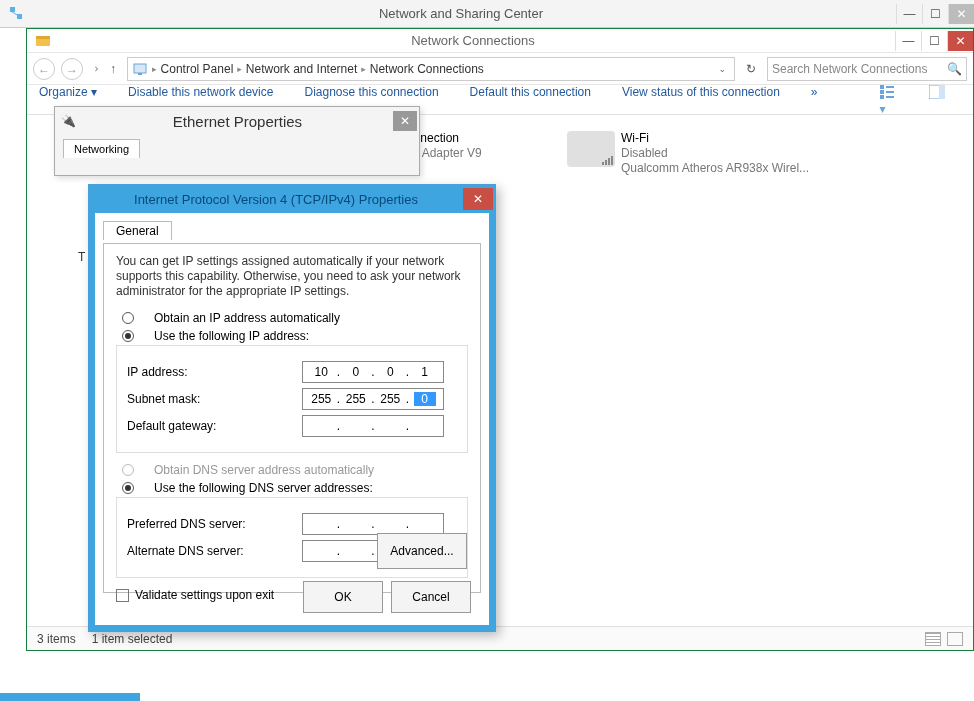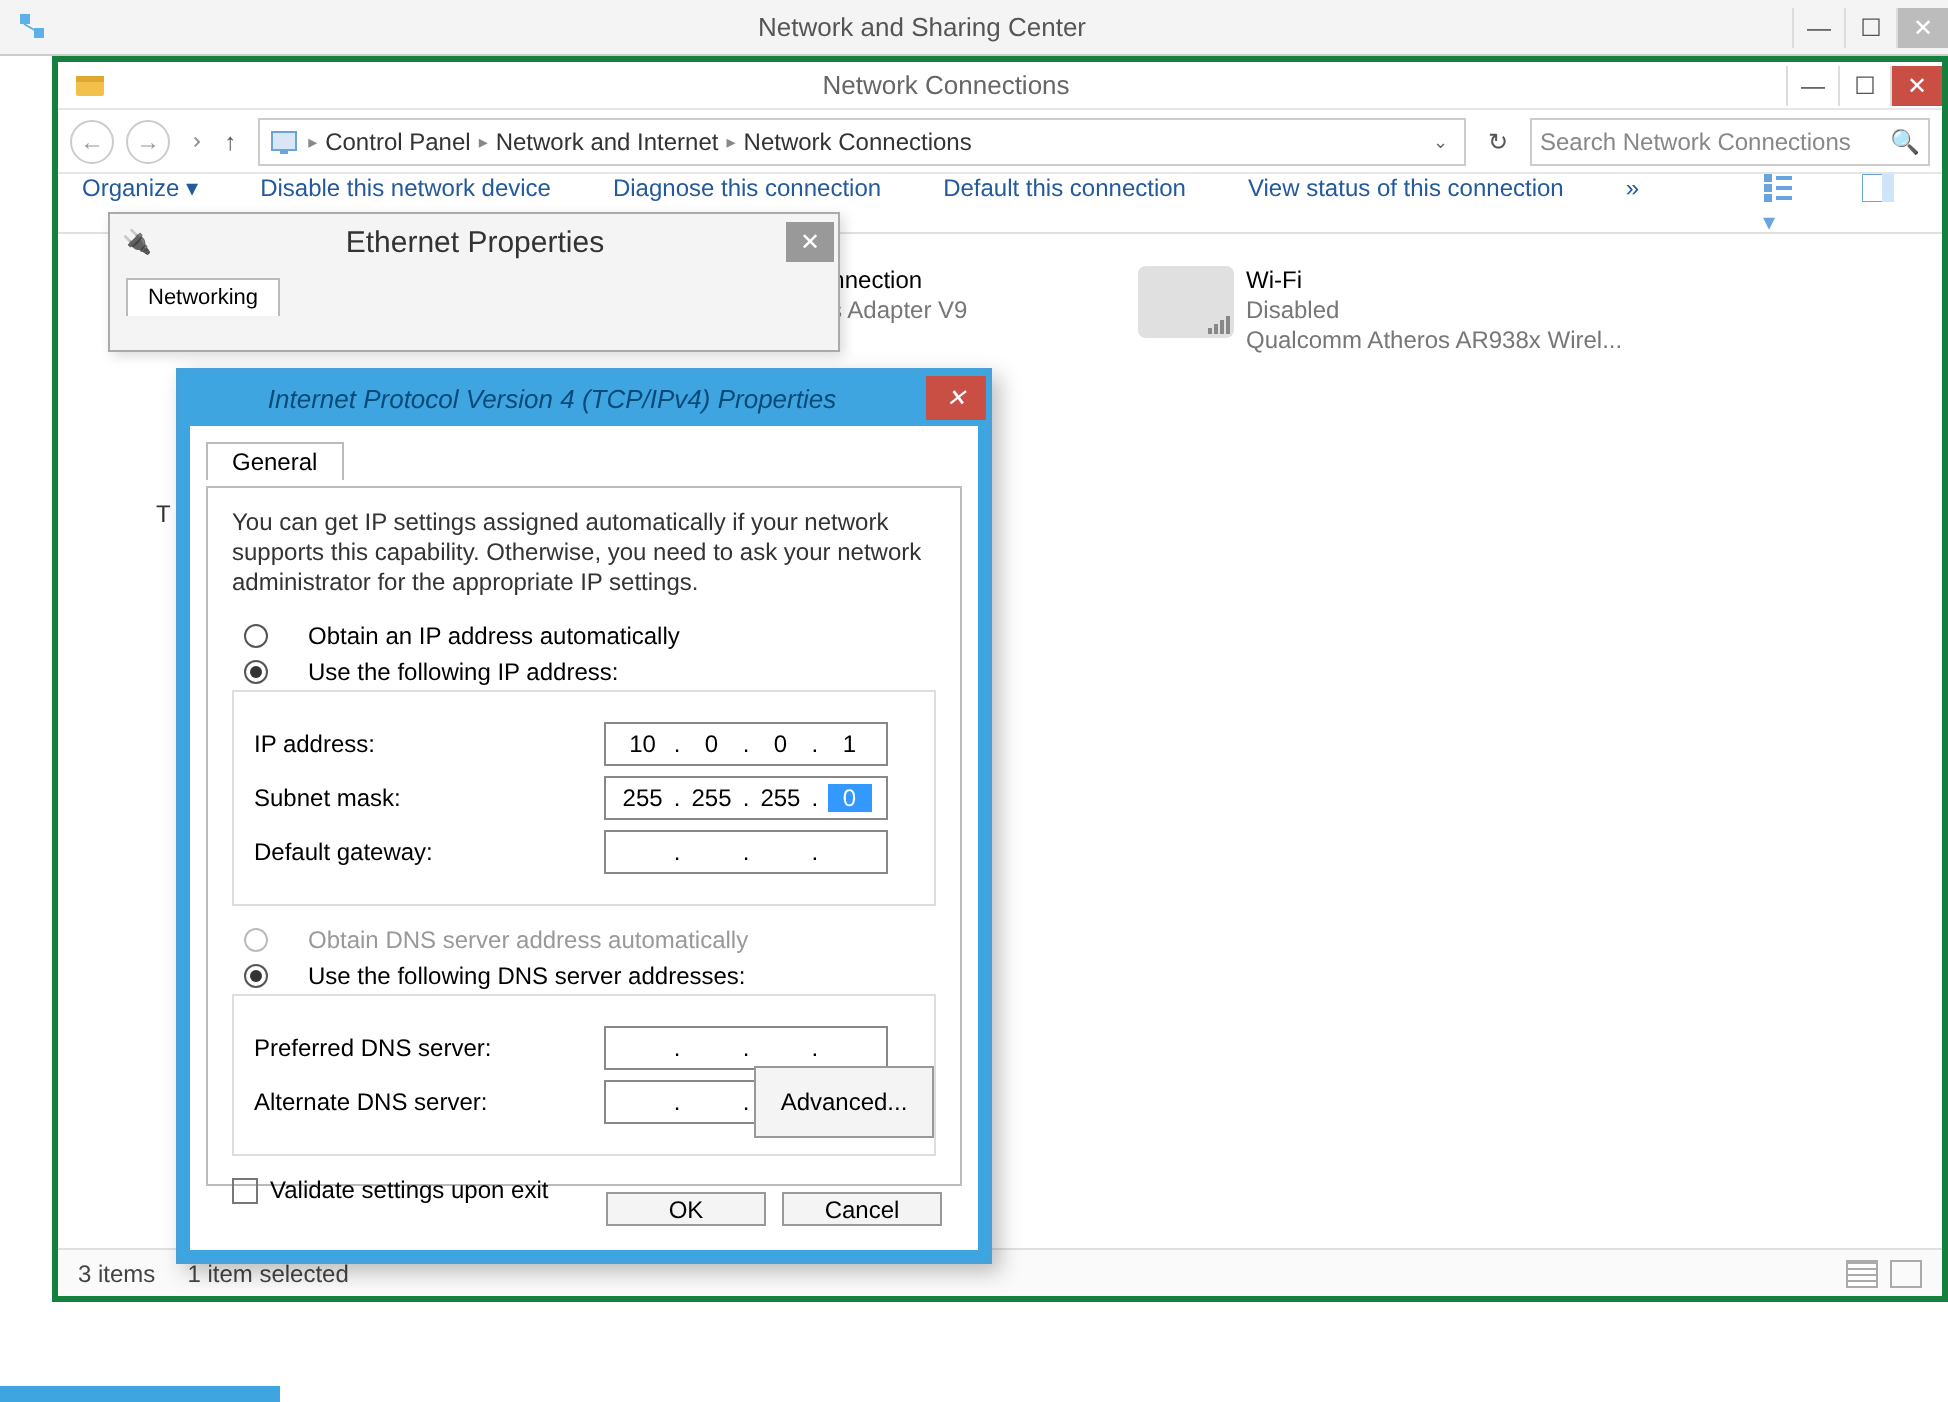--- a/index.html
+++ b/index.html
@@ -8,21 +8,21 @@
 
 .outer-win { position: absolute; top: 0; left: 0; width: 974px; height: 701px; border-radius: 25px; }
 .titlebar1 { height: 28px; background: #f4f4f4; display: flex; align-items: center; border-bottom: 1px solid #ccc; }
 .titlebar1 .icon { width: 18px; height: 18px; margin-left: 8px; }
 .titlebar1 .title { flex: 1; text-align: center; color: #555; font-size: 13px; }
 .winbtns { display: flex; }
 .winbtn { width: 26px; height: 20px; display: flex; align-items: center; justify-content: center; color: #555; border-left: 1px solid #ddd; cursor: pointer; }
 .winbtn.close1 { background: #bcbcbc; color: #fff; }
 
 
-.inner-win { position: absolute; top: 28px; left: 26px; width: 948px; height: 623px; border: 3px solid #15803d; background: #fff; }
+.inner-win { position: absolute; top: 28px; left: 26px; width: 948px; height: 623px; border: 1px solid #15803d; background: #fff; }
 .inner-titlebar { height: 24px; background: #fff; display: flex; align-items: center; border-bottom: 1px solid #e6e6e6; }
 .inner-titlebar .icon { width: 16px; height: 16px; margin-left: 8px; }
 .inner-titlebar .title { flex: 1; text-align: center; color: #666; font-size: 13px; }
 .winbtn.close2 { background: #c94f44; color: #fff; }
 
 .navbar { height: 32px; display: flex; align-items: center; padding: 0 6px; gap: 6px; border-bottom: 1px solid #e6e6e6; }
 .navcircle { width: 22px; height: 22px; border: 1px solid #ccc; border-radius: 50%; display: flex; align-items: center; justify-content: center; color: #999; cursor: pointer; }
 .navarrow { color: #999; transform: rotate(-90deg); }
 .uparrow { color: #555; width: 16px; text-align: center; cursor: pointer; }
 .breadcrumb { flex: 1; height: 24px; border: 1px solid #ccc; display: flex; align-items: center; padding: 0 4px; gap: 4px; }
@@ -56,21 +56,21 @@
 .ethprops { position: absolute; top: 106px; left: 54px; width: 366px; height: 70px; border: 1px solid #aaa; background: #f4f4f4; box-shadow: 2px 2px 6px rgba(0,0,0,.15); }
 .ethprops .tb { height: 28px; display: flex; align-items: center; }
 .ethprops .tb .ic { margin: 0 6px; color:#3b8fd9; }
 .ethprops .tb .txt { flex: 1; text-align: center; font-size: 15px; color: #333; }
 .ethprops .tb .xbtn { width: 24px; height: 20px; background: #999; color: #fff; display: flex; align-items: center; justify-content: center; margin-right: 2px; cursor:pointer; }
 .ethprops .tabs { margin: 4px 8px 0 8px; height: 24px; }
 .ethprops .tab { display: inline-block; border: 1px solid #bbb; border-bottom: none; background: #fff; padding: 3px 10px; font-size: 11px; }
 
 
 .ipv4 { position: absolute; top: 184px; left: 88px; width: 408px; height: 448px; border: 1px solid #4a9fd8; background: #fff; box-shadow: 4px 4px 10px rgba(0,0,0,.25); }
-.ipv4 .tb { height: 28px; background: #3ea5e0; display: flex; align-items: center; font-style: italic; }
+.ipv4 .tb { height: 28px; background: #3ea5e0; display: flex; align-items: center; }
 .ipv4 .tb .txt { flex: 1; text-align: center; color: #074a7a; font-size: 13px; }
 .ipv4 .tb .xbtn { width: 30px; height: 22px; background: #c94f44; color: #fff; display: flex; align-items: center; justify-content: center; cursor: pointer; margin: 0 2px 0 0; }
 .ipv4 .body { background: #fff; border: 6px solid #3ea5e0; border-top: none; height: calc(100% - 28px); padding: 8px; position: relative; }
 .ipv4 .tabs { height: 22px; }
 .ipv4 .tab { display: inline-block; border: 1px solid #bbb; border-bottom: none; background: #fff; padding: 2px 12px; }
 .ipv4 .panel { border: 1px solid #bbb; padding: 10px 12px 14px 12px; height: 350px; }
 .ipv4 .desc { color: #333; line-height: 15px; margin-bottom: 12px; }
 
 .radio { display: flex; align-items: center; gap: 20px; margin: 4px 0 2px 6px; }
 .radio .r { width: 12px; height: 12px; border: 1px solid #555; border-radius: 50%; display: flex; align-items: center; justify-content: center; }
@@ -84,21 +84,21 @@
 .ipbox { width: 142px; height: 22px; border: 1px solid #888; background: #fff; display: flex; align-items: center; justify-content: space-around; font-family: "Courier New", monospace; font-size: 13px; padding: 0 6px; }
 .ipbox .dot { padding: 0 2px; }
 .ipbox .o { width: 22px; text-align: center; }
 .ipbox .o.sel { background: #3399ff; color: #fff; }
 
 .chkrow { display: flex; align-items: center; gap: 6px; margin-top: 6px; }
 .chk { width: 13px; height: 13px; border: 1px solid #777; }
 
 .advbtn { position: absolute; right: 22px; bottom: 56px; width: 90px; height: 36px; border: 1px solid #999; background: #f4f4f4; cursor: pointer; }
 .dlgbtns { position: absolute; bottom: 12px; right: 18px; display: flex; gap: 8px; }
-.dlgbtn { width: 80px; height: 17px; border: 1px solid #999; background: #f4f4f4; cursor: pointer; }
+.dlgbtn { width: 80px; height: 32px; border: 1px solid #999; background: #f4f4f4; cursor: pointer; }
 
 .bottombar { position: absolute; left: 0; bottom: 0; height: 8px; width: 140px; background: #3ea5e0; }
 
 </style>
 </head>
 <body>
 
 <div class="outer-win">
 
   <div class="titlebar1">

